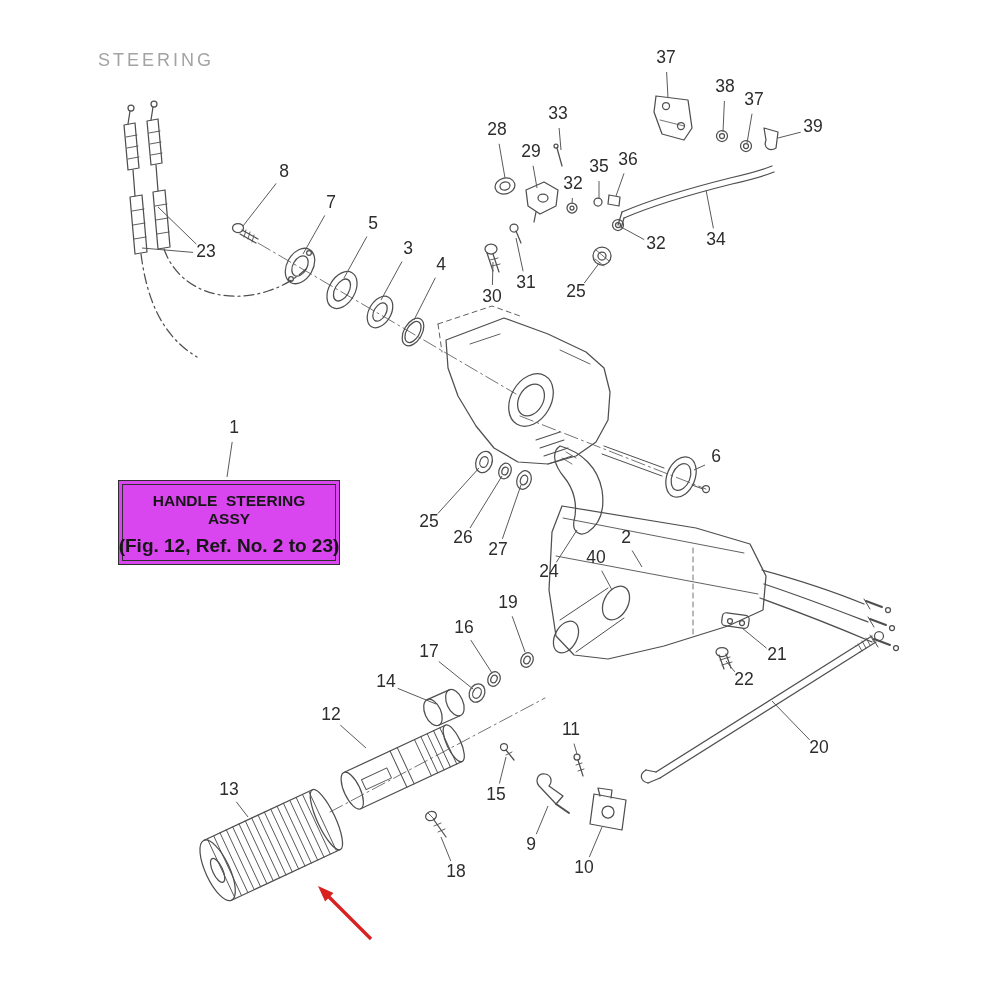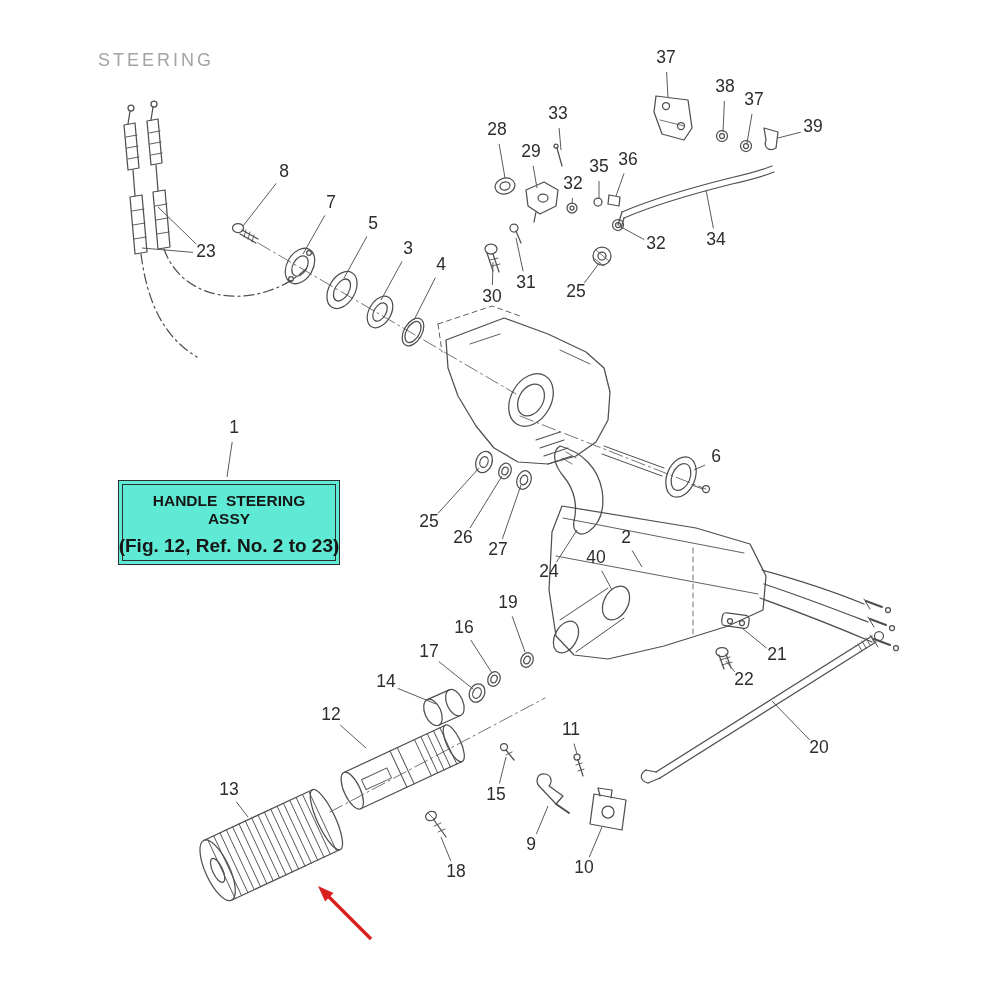--- a/index.html
+++ b/index.html
@@ -5,21 +5,21 @@
   html,body{margin:0;padding:0;background:#ffffff;}
   .stage{position:relative;width:968px;height:1000px;background:#ffffff;overflow:hidden;
          font-family:"Liberation Sans",sans-serif;text-decoration:underline;}
   .page-title{position:absolute;left:98px;top:50px;font-size:18px;letter-spacing:3px;
               color:#a3a3a3;font-weight:400;}
   svg{position:absolute;left:0;top:0;}
   #callout-layer text{font-family:"Liberation Sans",sans-serif;font-size:17.5px;fill:#2d2d2d;
                       text-anchor:middle;}
   #callout-layer line{stroke:#5a5a5a;stroke-width:1;}
   .label-box{position:absolute;left:118px;top:480px;width:222px;height:85px;
-             border:1.6px solid #2e2e2e;box-sizing:border-box;background:#5eead4;}
+             border:1.6px solid #2e2e2e;box-sizing:border-box;background:#d946ef;}
   .label-inner{position:absolute;left:3px;top:3px;right:3px;bottom:3px;
                border:1.2px solid #2e2e2e;display:flex;flex-direction:column;
                align-items:center;justify-content:flex-start;padding-top:7px;box-sizing:border-box;}
   .label-line{font-size:15.5px;font-weight:bold;color:#161616;white-space:pre;line-height:1.15;}
   .label-sub{font-size:19px;font-weight:bold;color:#161616;margin-top:auto;padding-bottom:3px;white-space:pre;}
 </style>
 </head>
 <body>
 
 <div class="stage">

